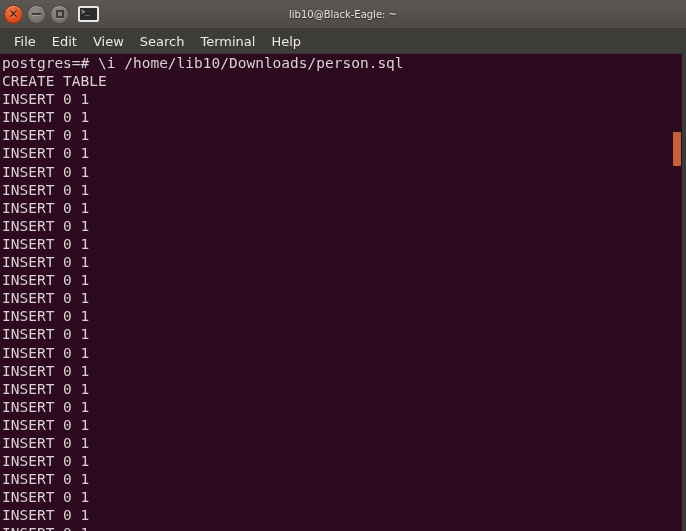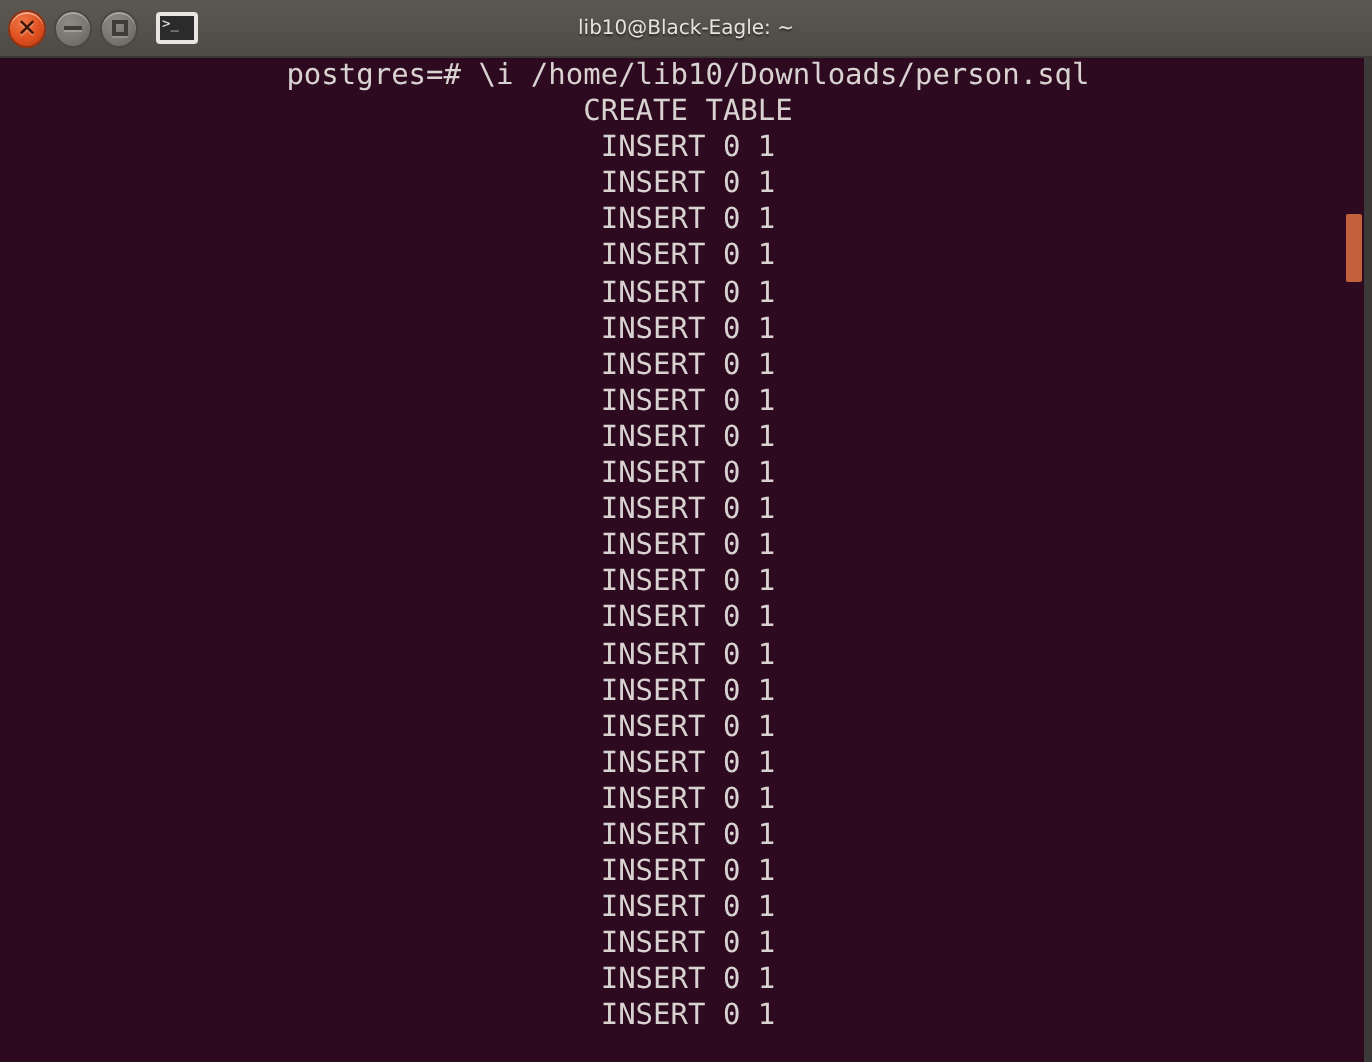--- a/index.html
+++ b/index.html
@@ -149,21 +149,20 @@
     flex: 1 1 auto;
     padding: 0 0 0 2px;
     margin: 0;
     overflow: hidden;
     font-family: "DejaVu Sans Mono", monospace;
     font-size: 14.5px;
     line-height: 18.1px;
     color: #d8d2d0;
     white-space: pre;
     letter-spacing: 0px;
-    text-align: center;
   }
   .term-line {
     height: 18.1px;
     white-space: pre;
   }
 
   
   #scrollbar-track {
     position: absolute;
     top: 0;
@@ -204,20 +203,28 @@
       <div class="ctl ctl-max">
         <span class="glyph-max"></span>
       </div>
       <div id="app-icon">
         <span class="prompt-mark">&gt;_</span>
       </div>
     </div>
     <div id="title-text">lib10@Black-Eagle: ~</div>
   </div>
 
+  <div id="menubar">
+    <div class="menu-item">File</div>
+    <div class="menu-item">Edit</div>
+    <div class="menu-item">View</div>
+    <div class="menu-item">Search</div>
+    <div class="menu-item">Terminal</div>
+    <div class="menu-item">Help</div>
+  </div>
 
   <div id="terminal-area">
     <div id="terminal-output"><div class="term-line">postgres=# \i /home/lib10/Downloads/person.sql</div><div class="term-line">CREATE TABLE</div><div class="term-line">INSERT 0 1</div><div class="term-line">INSERT 0 1</div><div class="term-line">INSERT 0 1</div><div class="term-line">INSERT 0 1</div><div class="term-line">INSERT 0 1</div><div class="term-line">INSERT 0 1</div><div class="term-line">INSERT 0 1</div><div class="term-line">INSERT 0 1</div><div class="term-line">INSERT 0 1</div><div class="term-line">INSERT 0 1</div><div class="term-line">INSERT 0 1</div><div class="term-line">INSERT 0 1</div><div class="term-line">INSERT 0 1</div><div class="term-line">INSERT 0 1</div><div class="term-line">INSERT 0 1</div><div class="term-line">INSERT 0 1</div><div class="term-line">INSERT 0 1</div><div class="term-line">INSERT 0 1</div><div class="term-line">INSERT 0 1</div><div class="term-line">INSERT 0 1</div><div class="term-line">INSERT 0 1</div><div class="term-line">INSERT 0 1</div><div class="term-line">INSERT 0 1</div><div class="term-line">INSERT 0 1</div><div class="term-line">INSERT 0 1</div></div>
     <div id="scrollbar-track">
       <div id="scrollbar-thumb" style="top: 78px; height: 34px;"></div>
     </div>
     <div id="right-border"></div>
   </div>
 
 </div>

